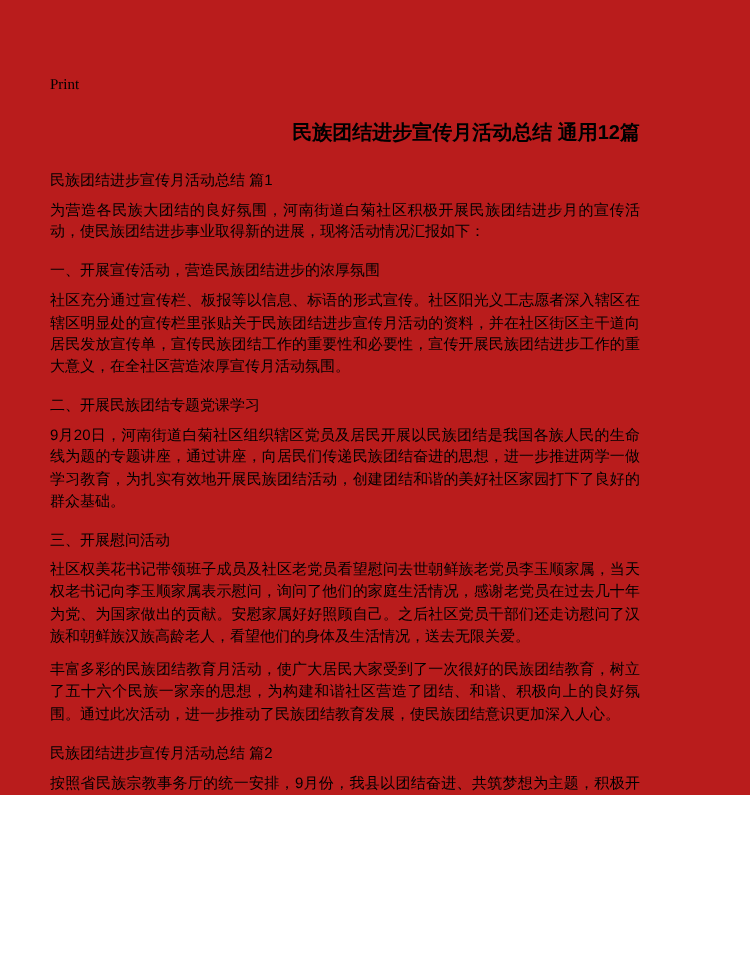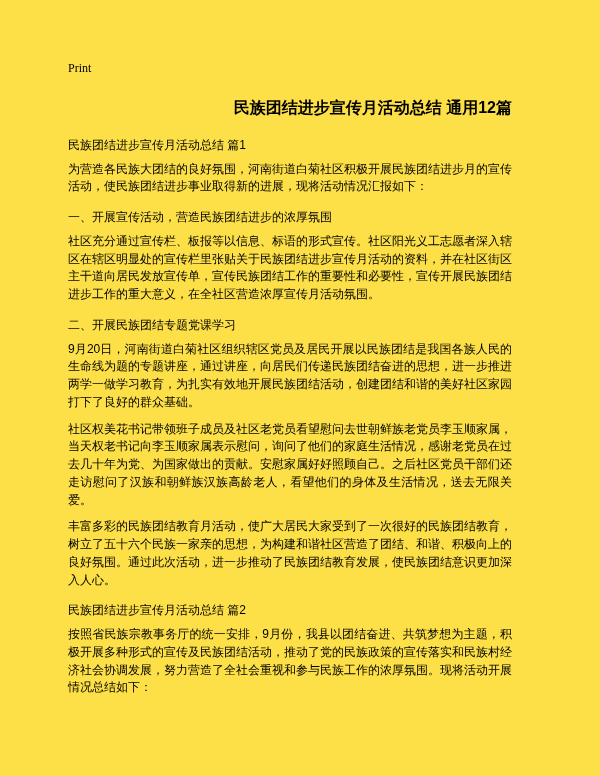--- a/index.html
+++ b/index.html
@@ -3,26 +3,26 @@
 <meta charset="utf-8">
 <style>
   html, body {
     margin: 0;
     padding: 0;
     background: #ffffff;
   }
   .page {
     position: relative;
     width: 600px;
-    height: 776px;
+    height: 636px;
     box-sizing: border-box;
-    background: #fde047;
+    background: #b91c1c;
     color: #000000;
     font-family: "Liberation Sans", "DejaVu Sans", sans-serif;
-    padding: 58px 88px 24px 68px;
+    padding: 58px 88px 24px 40px;
     overflow: hidden;
   }
   .print-label {
     font-family: "Liberation Serif", "DejaVu Serif", serif;
     font-size: 12px;
     color: #000000;
     margin: 0 0 18px 0;
     cursor: pointer;
     display: inline-block;
   }
@@ -61,18 +61,19 @@
   <h1 class="doc-title">民族团结进步宣传月活动总结 通用12篇</h1>
 
 
   <div class="doc-body">
       <h3 class="heading">民族团结进步宣传月活动总结 篇1</h3>
       <p class="paragraph">为营造各民族大团结的良好氛围，河南街道白菊社区积极开展民族团结进步月的宣传活动，使民族团结进步事业取得新的进展，现将活动情况汇报如下：</p>
       <h3 class="heading">一、开展宣传活动，营造民族团结进步的浓厚氛围</h3>
       <p class="paragraph">社区充分通过宣传栏、板报等以信息、标语的形式宣传。社区阳光义工志愿者深入辖区在辖区明显处的宣传栏里张贴关于民族团结进步宣传月活动的资料，并在社区街区主干道向居民发放宣传单，宣传民族团结工作的重要性和必要性，宣传开展民族团结进步工作的重大意义，在全社区营造浓厚宣传月活动氛围。</p>
       <h3 class="heading">二、开展民族团结专题党课学习</h3>
       <p class="paragraph">9月20日，河南街道白菊社区组织辖区党员及居民开展以民族团结是我国各族人民的生命线为题的专题讲座，通过讲座，向居民们传递民族团结奋进的思想，进一步推进两学一做学习教育，为扎实有效地开展民族团结活动，创建团结和谐的美好社区家园打下了良好的群众基础。</p>
+      <h3 class="heading">三、开展慰问活动</h3>
       <p class="paragraph">社区权美花书记带领班子成员及社区老党员看望慰问去世朝鲜族老党员李玉顺家属，当天权老书记向李玉顺家属表示慰问，询问了他们的家庭生活情况，感谢老党员在过去几十年为党、为国家做出的贡献。安慰家属好好照顾自己。之后社区党员干部们还走访慰问了汉族和朝鲜族汉族高龄老人，看望他们的身体及生活情况，送去无限关爱。</p>
       <p class="paragraph">丰富多彩的民族团结教育月活动，使广大居民大家受到了一次很好的民族团结教育，树立了五十六个民族一家亲的思想，为构建和谐社区营造了团结、和谐、积极向上的良好氛围。通过此次活动，进一步推动了民族团结教育发展，使民族团结意识更加深入人心。</p>
       <h3 class="heading">民族团结进步宣传月活动总结 篇2</h3>
       <p class="paragraph">按照省民族宗教事务厅的统一安排，9月份，我县以团结奋进、共筑梦想为主题，积极开展多种形式的宣传及民族团结活动，推动了党的民族政策的宣传落实和民族村经济社会协调发展，努力营造了全社会重视和参与民族工作的浓厚氛围。现将活动开展情况总结如下：</p>
     </div>
 </div>
 
 </body></html>

